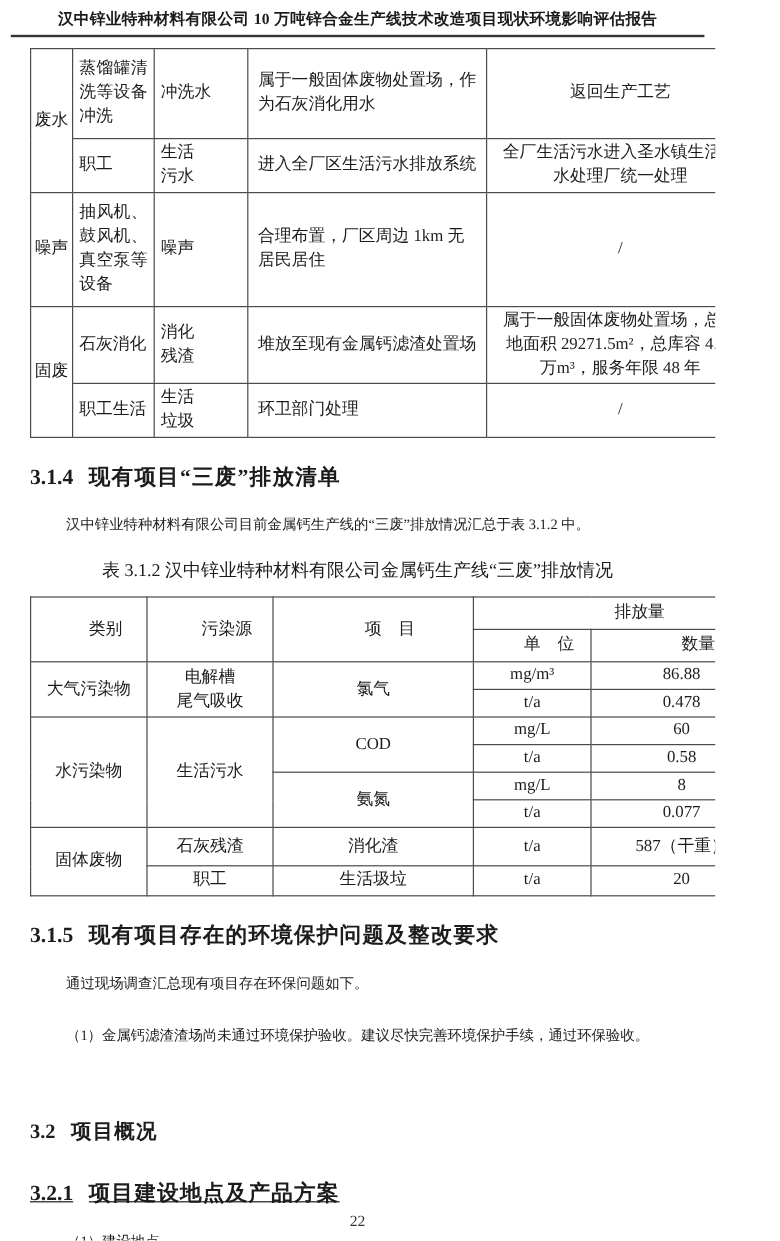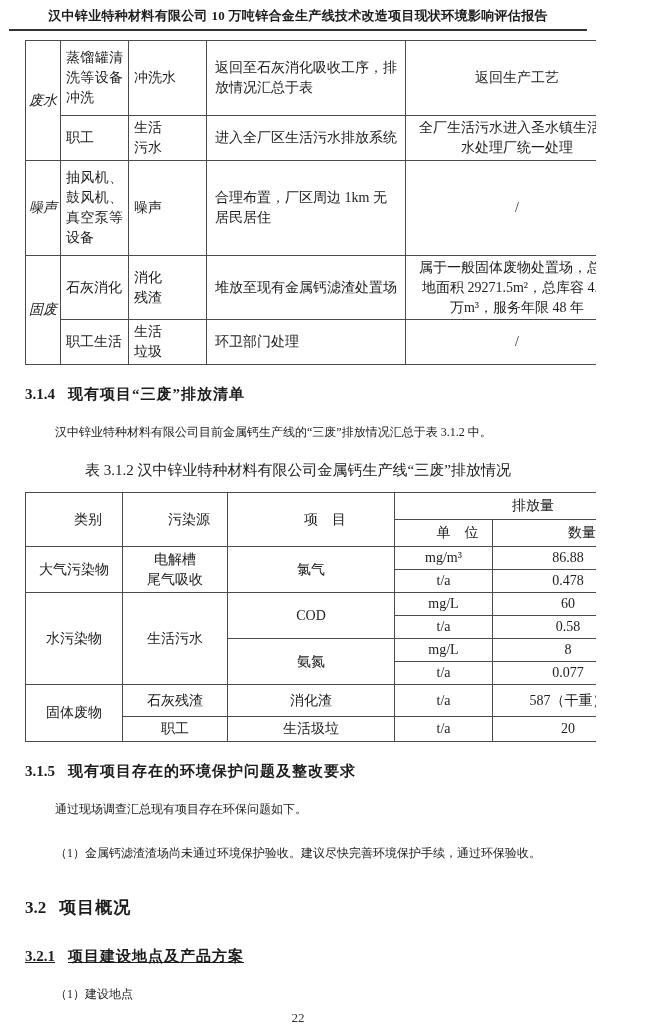--- a/index.html
+++ b/index.html
@@ -22,21 +22,21 @@
     letter-spacing:0.3px;
   }
   table { border-collapse:collapse; table-layout:fixed; }
   td { border:1px solid #4a4a4a; vertical-align:middle; overflow:hidden; }
 
   
   .t1 { margin:9px 0 0 25px; width:603px; font-size:14px; }
   .t1 td { padding:2px 5px; line-height:20px; }
   .t1 .c1w { width:35px; } .t1 .c2w { width:68px; } .t1 .c3w { width:78px; }
   .t1 .c4w { width:199px; } .t1 .c5w { width:223px; }
-  .t1 .cat  { text-align:center; padding:2px 2px;font-style:italic; }
+  .t1 .cat  { text-align:center; padding:2px 2px; }
   .t1 .src  { text-align:justify; }
   .t1 .pol  { text-align:left; white-space:pre-line; }
   .t1 .disp { text-align:left; padding:2px 8px; }
   .t1 .meas { text-align:center; padding:0 9px; }
   .t1 .r1 > td { height:70px; }
   .t1 .r2 > td { height:36px; }
   .t1 .r3 > td { height:90px; }
   .t1 .r4 > td { height:59px; }
   .t1 .r5 > td { height:35px; }
 
@@ -44,23 +44,23 @@
   .t2 { margin:12px 0 0 25px; width:618px; font-size:14px; }
   .t2 td { text-align:center; padding:1px 4px; line-height:20px; }
   .t2 .d1w { width:97px; } .t2 .d2w { width:105px; } .t2 .d3w { width:167px; }
   .t2 .d4w { width:98px; } .t2 .d5w { width:151px; }
   .t2 .pre { white-space:pre-line; }
   .t2 .hr > td { height:24px;padding-left:32px; }
   .t2 .dr > td { height:20px; }
   .t2 .lr > td { height:29px; }
   .t2 .sr > td { height:22px; }
 
-  .sec-h { margin:20px 0 0 25px; font-weight:bold; font-size:15px; letter-spacing:1px; }
+  .sec-h { margin:20px 0 0 25px; font-weight:bold; font-size:18px; letter-spacing:1px; }
   .sec-h .num { margin-right:13px; letter-spacing:0; }
-  .sec-h.big { font-size:17px; margin-top:27px; }
+  .sec-h.big { font-size:17px; margin-top:52px; }
   .sec-h.sub321 { margin-top:28px;text-decoration:underline; }
 
   .para { margin:13px 20px 0 25px; font-size:12px; line-height:31px; text-indent:30px; }
   .caption { margin:13px 10px 0 10px; text-align:center; font-size:15px; }
   .page-num { position:absolute; bottom:8px; left:0; right:0; text-align:center; font-size:13px; color:#333; }
 </style>
 </head>
 <body>
 
 <div class="page">
@@ -75,21 +75,21 @@
         <col class="c2w">
         <col class="c3w">
         <col class="c4w">
         <col class="c5w">
     </colgroup>
     <tbody>
       <tr class="r1">
         <td class="cat" rowspan="2">废水</td>
         <td class="src">蒸馏罐清洗等设备冲洗</td>
         <td class="pol">冲洗水</td>
-        <td class="disp">返回至石灰消化吸收工序，排放情况汇总于表</td>
+        <td class="disp">属于一般固体废物处置场，作为石灰消化用水</td>
         <td class="meas">返回生产工艺</td>
       </tr>
       <tr class="r2">
         <td class="src">职工</td>
         <td class="pol">生活
 污水</td>
         <td class="disp">进入全厂区生活污水排放系统</td>
         <td class="meas">全厂生活污水进入圣水镇生活污水处理厂统一处理</td>
       </tr>
       <tr class="r3">

